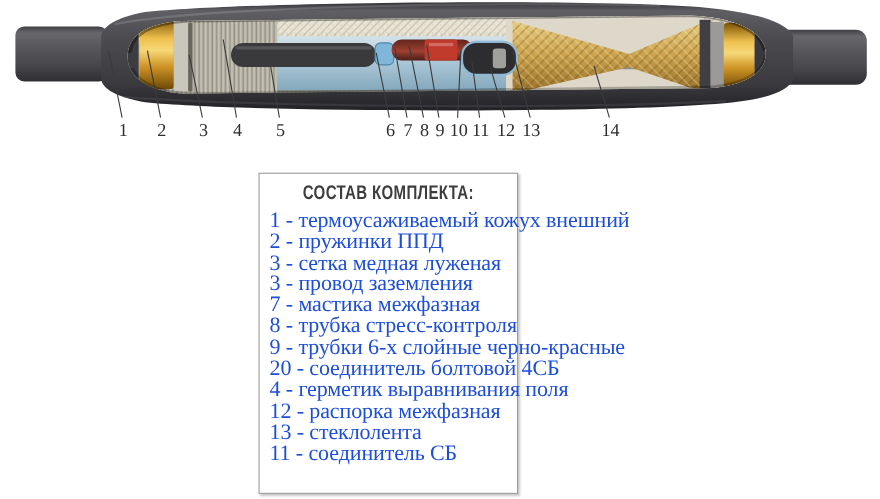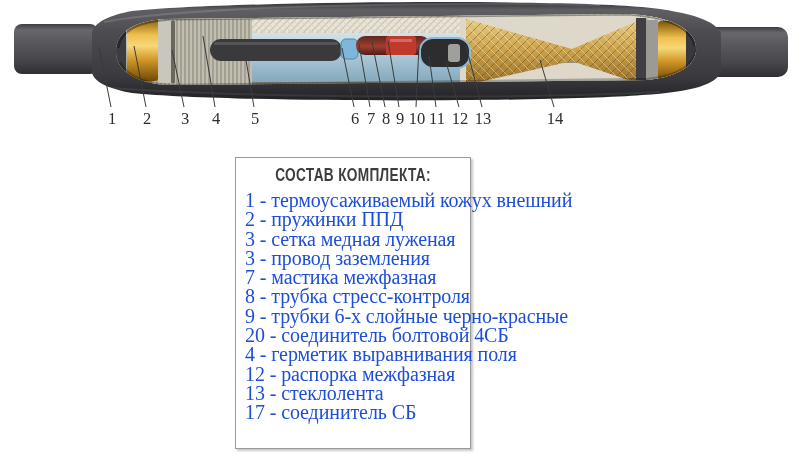--- a/index.html
+++ b/index.html
@@ -186,17 +186,17 @@
         <div class="legend-item">2 - пружинки ППД</div>
         <div class="legend-item">3 - сетка медная луженая</div>
         <div class="legend-item">3 - провод заземления</div>
         <div class="legend-item">7 - мастика межфазная</div>
         <div class="legend-item">8 - трубка стресс-контроля</div>
         <div class="legend-item">9 - трубки 6-х слойные черно-красные</div>
         <div class="legend-item">20 - соединитель болтовой 4СБ</div>
         <div class="legend-item">4 - герметик выравнивания поля</div>
         <div class="legend-item">12 - распорка межфазная</div>
         <div class="legend-item">13 - стеклолента</div>
-        <div class="legend-item">17 - соединитель СБ</div>
+        <div class="legend-item">11 - соединитель СБ</div>
       </div>
   </div>
 
 </div>
 
 </body></html>

